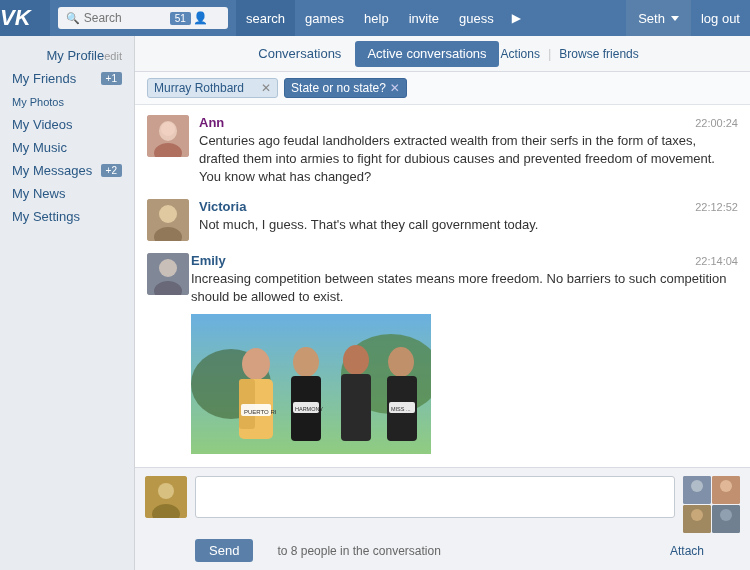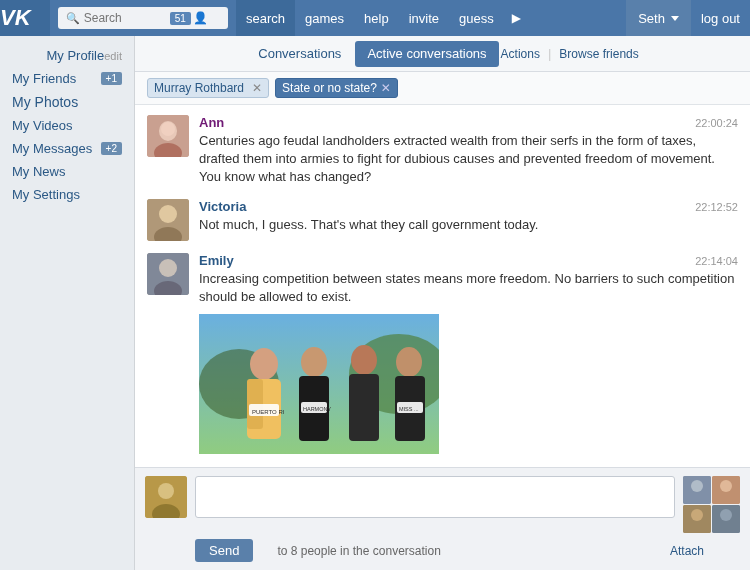--- a/index.html
+++ b/index.html
@@ -38,24 +38,27 @@
   <div style="width:135px; background:#e8ecf0; padding:8px 0; flex-shrink:0; border-right:1px solid #d0d4d8;">
     <div style="display:flex; align-items:center; justify-content:flex-end; padding:4px 12px; cursor:pointer;">
       <span style="color:#2a5885; font-size:13px;">My Profile</span>
       <span style="color:#999; font-size:11px;">edit</span>
     </div>
     <div style="display:flex; align-items:center; justify-content:space-between; padding:4px 12px; cursor:pointer;">
       <span style="color:#2a5885; font-size:13px;">My Friends</span>
       <span style="background:#6a8db0; color:white; font-size:10px; padding:1px 5px; border-radius:2px;">+1</span>
     </div>
     <div style="padding:4px 12px; cursor:pointer;">
-      <span style="color:#2a5885; font-size:14px;">My Photos</span>
+      <span style="color:#2a5885; font-size:11px;">My Photos</span>
     </div>
     <div style="padding:4px 12px; cursor:pointer;">
       <span style="color:#2a5885; font-size:13px;">My Videos</span>
+    </div>
+    <div style="padding:4px 12px; cursor:pointer;">
+      <span style="color:#2a5885; font-size:13px;">My Music</span>
     </div>
     <div style="display:flex; align-items:center; justify-content:space-between; padding:4px 12px; cursor:pointer;">
       <span style="color:#2a5885; font-size:13px;">My Messages</span>
       <span style="background:#6a8db0; color:white; font-size:10px; padding:1px 5px; border-radius:2px;">+2</span>
     </div>
     <div style="padding:4px 12px; cursor:pointer;">
       <span style="color:#2a5885; font-size:13px;">My News</span>
     </div>
     <div style="padding:4px 12px; cursor:pointer;">
       <span style="color:#2a5885; font-size:13px;">My Settings</span>
@@ -74,21 +77,21 @@
         </div>
       </div>
       <div style="display:flex; align-items:center; gap:8px;">
         <a href="#" style="color:#2a5885; font-size:12px; text-decoration:none;">Actions</a>
         <span style="color:#ccc;">|</span>
         <a href="#" style="color:#2a5885; font-size:12px; text-decoration:none;">Browse friends</a>
       </div>
     </div>
 
     <div style="padding:6px 12px; border-bottom:1px solid #e0e4e8; display:flex; align-items:center; gap:6px; background:#f9fafb;">
-      <div style="display:flex; background:#d8e4f0; border:1px solid #b0c4d8; border-radius:3px; padding:2px 6px; font-size:12px; color:#2a5885; gap:8px; cursor:pointer;">
+      <div style="display:flex; background:#d8e4f0; border:1px solid #b0c4d8; border-radius:3px; padding:2px 6px; font-size:12px; color:#2a5885; gap:17px; cursor:pointer;">
         <span>Murray Rothbard</span>
         <span style="color:#888; cursor:pointer; font-size:12px;">✕</span>
       </div>
       <div style="display:flex; align-items:center; background:#4a76a8; border:1px solid #3a6698; border-radius:3px; padding:2px 6px; font-size:12px; color:white; gap:4px; cursor:pointer;">
         <span>State or no state?</span>
         <span style="color:#cce; cursor:pointer; font-size:12px;">✕</span>
       </div>
     </div>
 
     <div style="flex:1; overflow-y:auto; padding:10px 12px;">
@@ -121,21 +124,21 @@
         </div>
         <div style="flex:1;">
           <div style="display:flex; justify-content:space-between; align-items:baseline;">
             <span style="color:#2a5885; font-size:13px; font-weight:bold; cursor:pointer;">Victoria</span>
             <span style="color:#999; font-size:11px;">22:12:52</span>
           </div>
           <div style="color:#333; font-size:13px; line-height:1.4; margin-top:2px;">Not much, I guess. That's what they call government today.</div>
         </div>
       </div>
 
-      <div style="display:flex; margin-bottom:8px; gap:10px;">
+      <div style="display:flex; margin-bottom:8px; gap:2px;">
         <div style="width:42px; height:42px; border-radius:3px; background:#909090; flex-shrink:0; overflow:hidden;">
           <svg width="42" height="42" viewBox="0 0 42 42">
               <rect width="42" height="42" fill="#808898"></rect>
               <circle cx="21" cy="15" r="9" fill="#c8c0b8"></circle>
               <ellipse cx="21" cy="38" rx="14" ry="10" fill="#686878"></ellipse>
             </svg>
         </div>
         <div style="flex:1;">
           <div style="display:flex; justify-content:space-between; align-items:baseline;">
             <span style="color:#2a5885; font-size:13px; font-weight:bold; cursor:pointer;">Emily</span>

